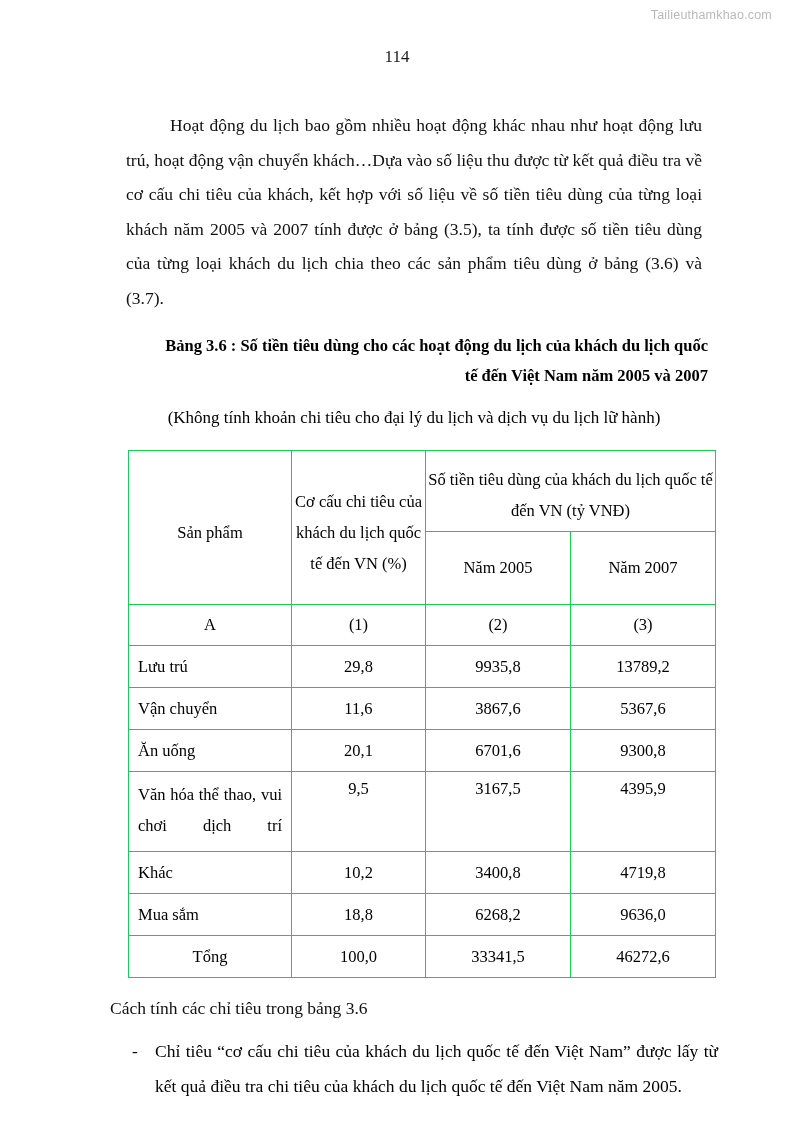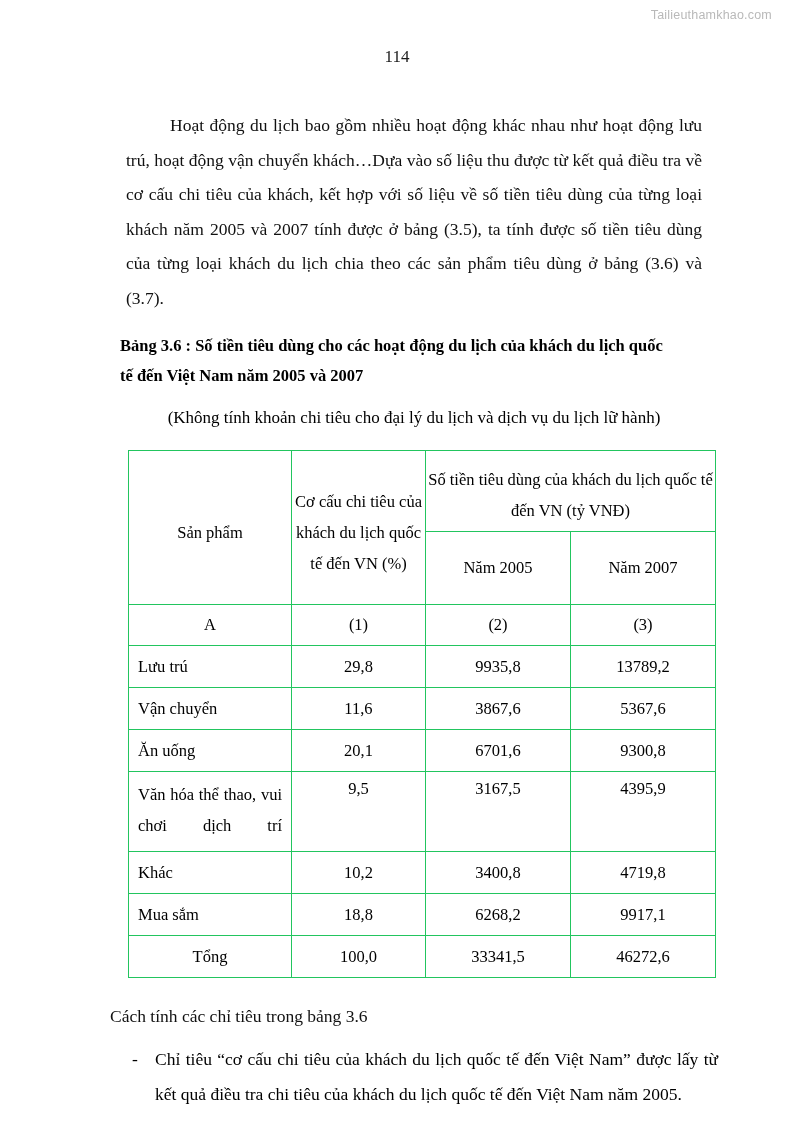--- a/index.html
+++ b/index.html
@@ -57,21 +57,21 @@
     text-justify: inter-word;
     text-indent: 44px;
     color: #111;
   }
 
   .tbl-title {
     margin: 10px 0 0 0;
     font-size: 16.5px;
     font-weight: bold;
     line-height: 30px;
-    text-align: left;
+    text-align: right;
     padding: 0 10px;
   }
   .tbl-title .ln2 { display: block; }
 
   .tbl-sub {
     margin: 14px 0 0 0;
     font-size: 17px;
     line-height: 26px;
     text-align: center;
   }
@@ -151,21 +151,21 @@
     line-height: 31px;
     padding-right: 9px !important;
   }
   tr.tall td.num {
     vertical-align: top;
     padding-top: 7px !important;
   }
 
   
   .post {
-    margin-top: 21px;
+    margin-top: 13px;
   }
   .post-line {
     font-size: 17.5px;
     line-height: 34px;
     color: #111;
   }
   .bullet-block {
     margin-top: 9px;
     position: relative;
     padding-left: 45px;
@@ -259,21 +259,21 @@
             <td class="lbl">Khác</td>
             <td class="num">10,2</td>
             <td class="num">3400,8</td>
             <td class="num">4719,8</td>
           </tr>
 
           <tr>
             <td class="lbl">Mua sắm</td>
             <td class="num">18,8</td>
             <td class="num">6268,2</td>
-            <td class="num">9917,1</td>
+            <td class="num">9636,0</td>
           </tr>
 
           <tr>
             <td class="lbl ctr">Tổng</td>
             <td class="num">100,0</td>
             <td class="num">33341,5</td>
             <td class="num">46272,6</td>
           </tr>
         </tbody>
       </table>

